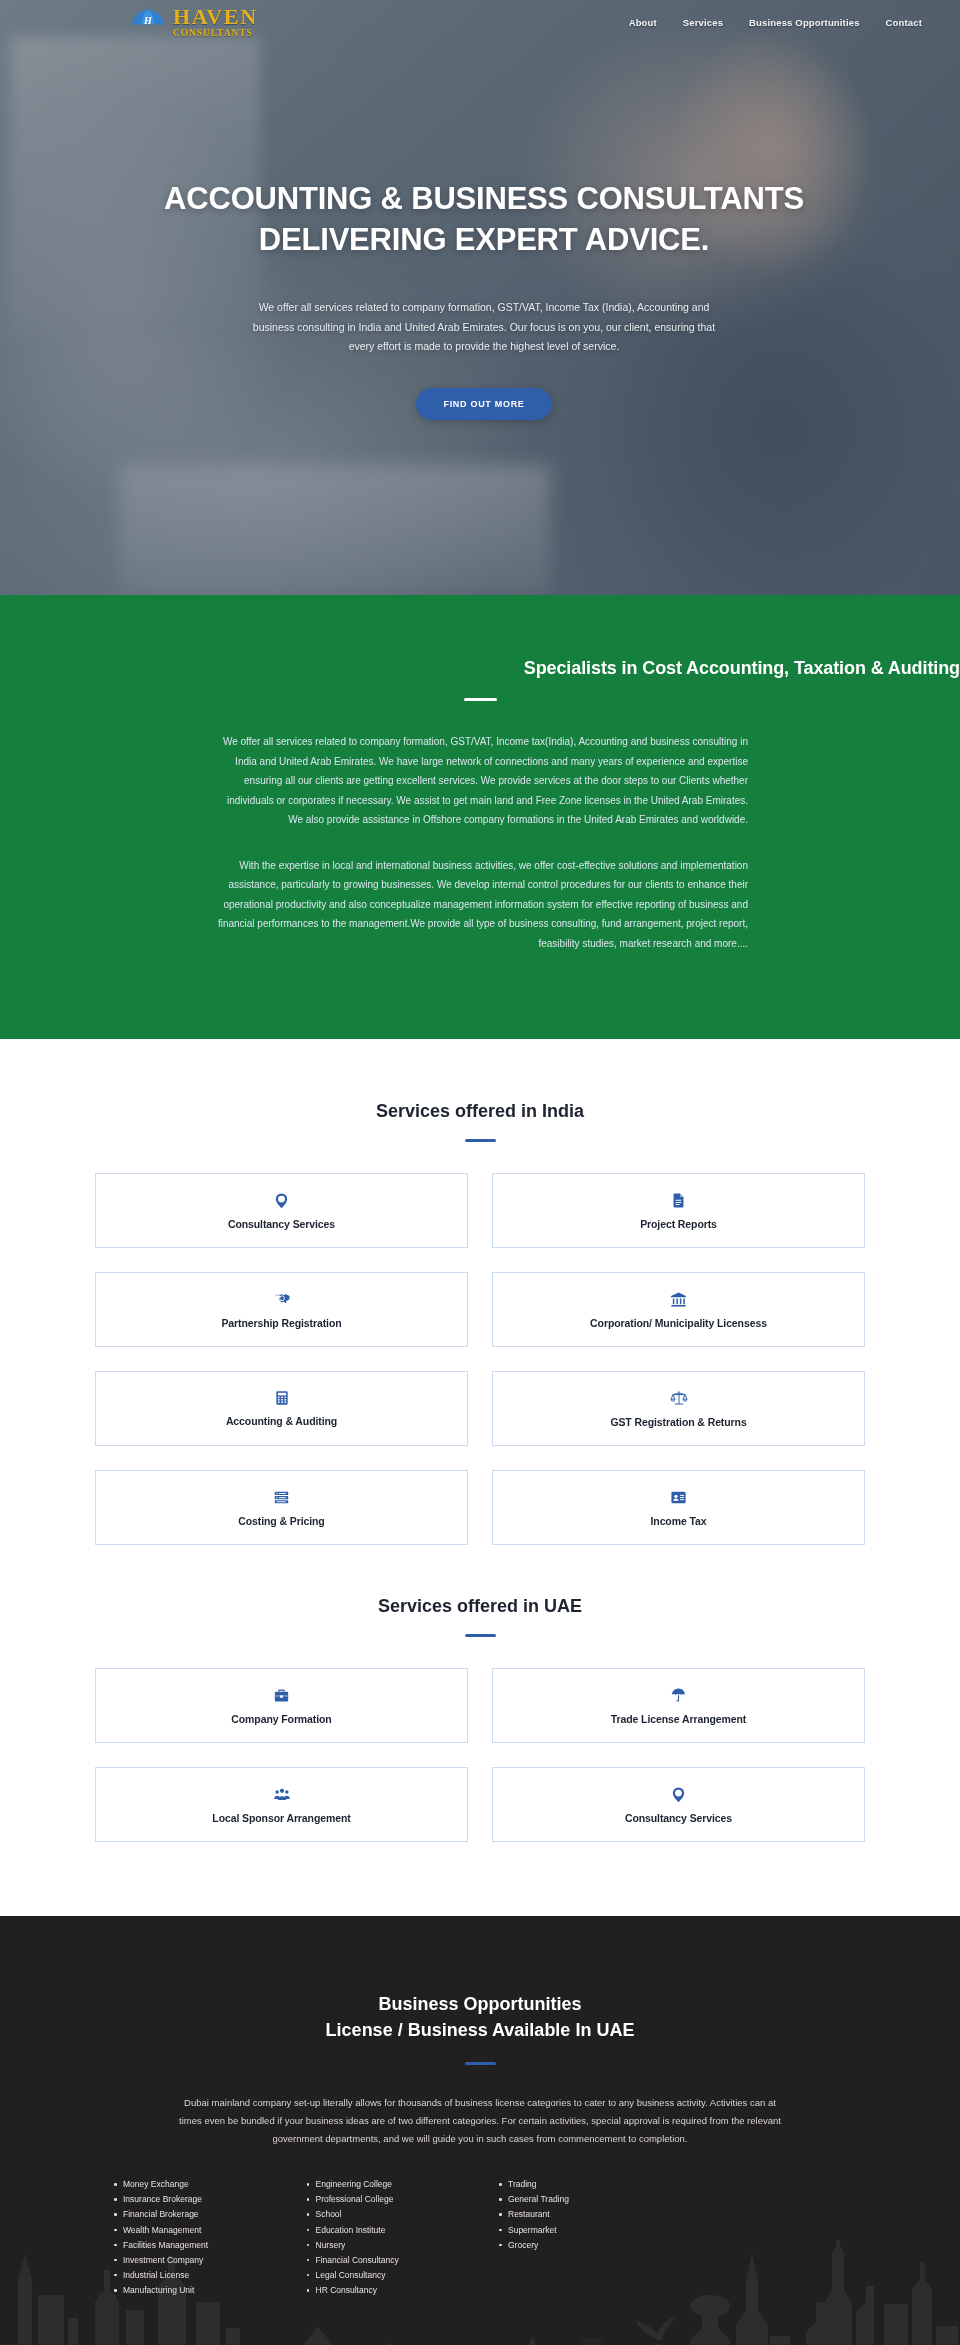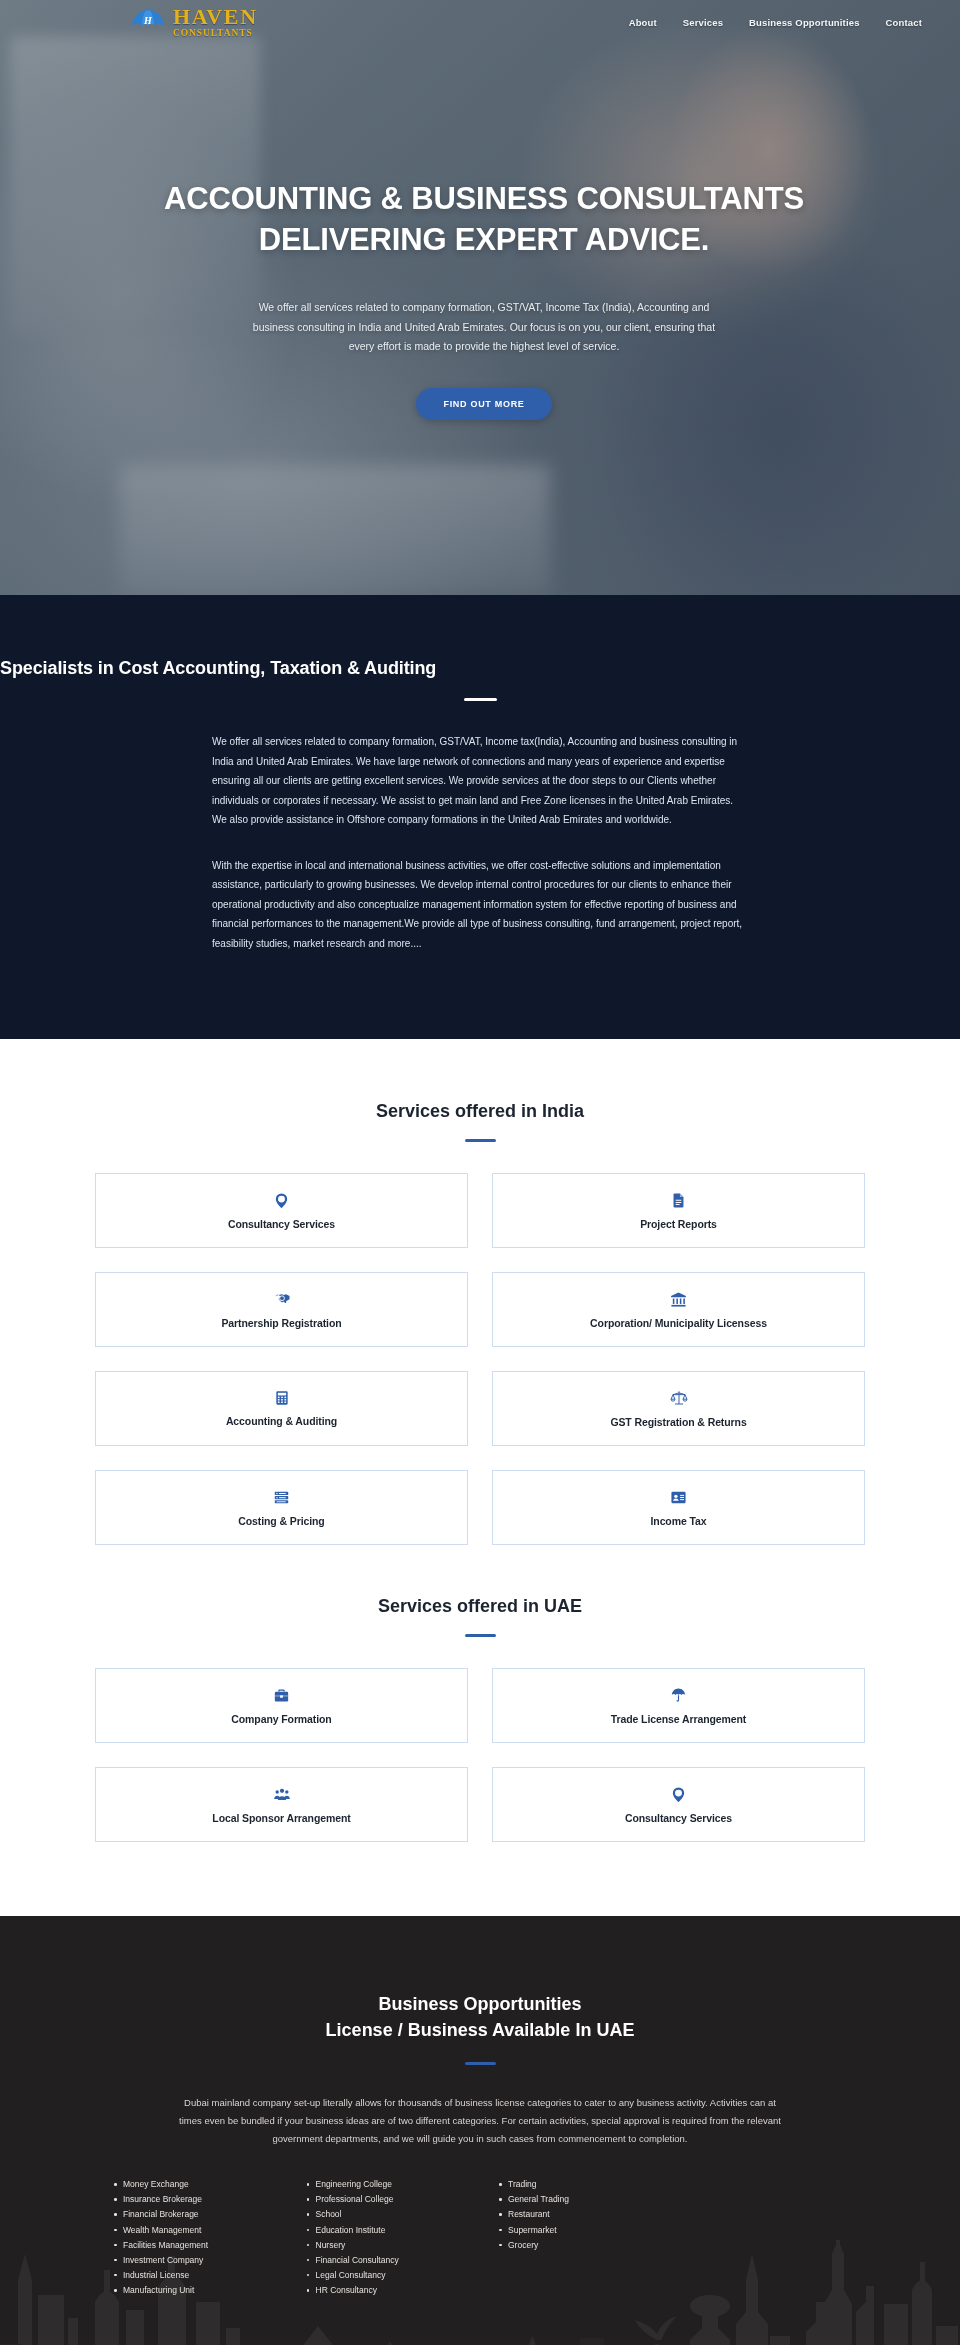--- a/index.html
+++ b/index.html
@@ -141,23 +141,23 @@
     font-size: 9px;
     font-weight: 700;
     letter-spacing: 0.7px;
     cursor: pointer;
     font-family: "Liberation Sans", sans-serif;
     box-shadow: 0 2px 8px rgba(0,0,0,0.22);
   }
 
   
   .blue-section {
-    background: #0f172a;
+    background: #15803d;
     padding: 63px 0 86px;
-    text-align: left;
+    text-align: right;
   }
   .blue-title {
     color: #ffffff;
     font-size: 18px;
     font-weight: 700;
     letter-spacing: -0.1px;
   }
   .rule {
     width: 33px; height: 3px;
     background: #ffffff;

